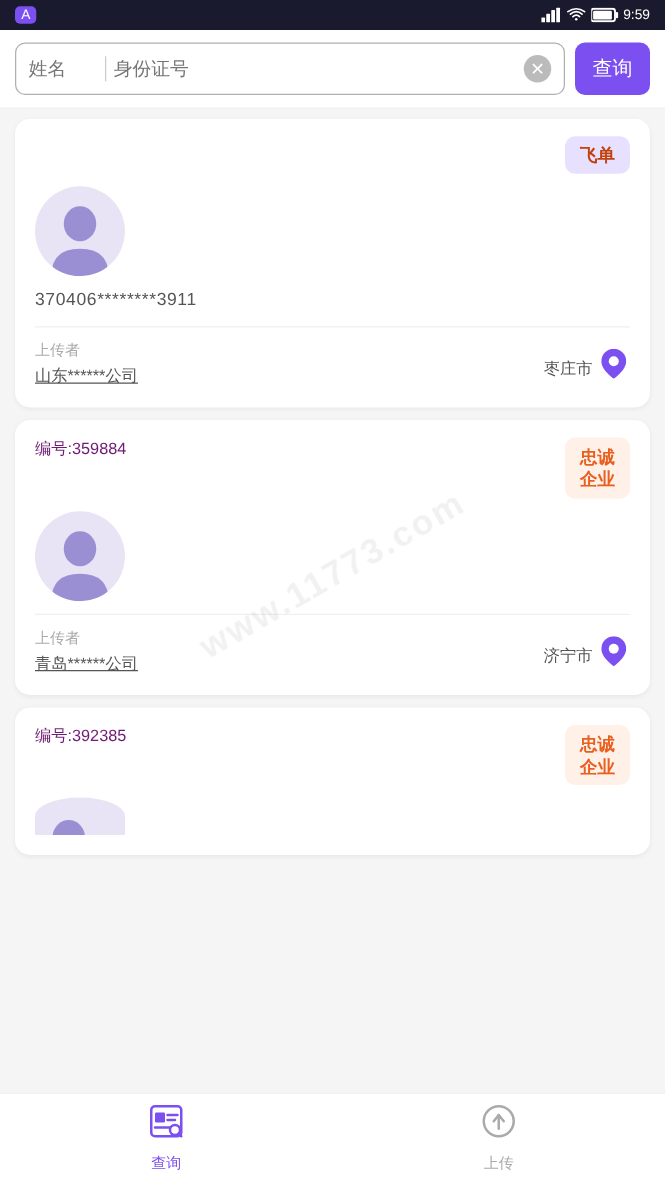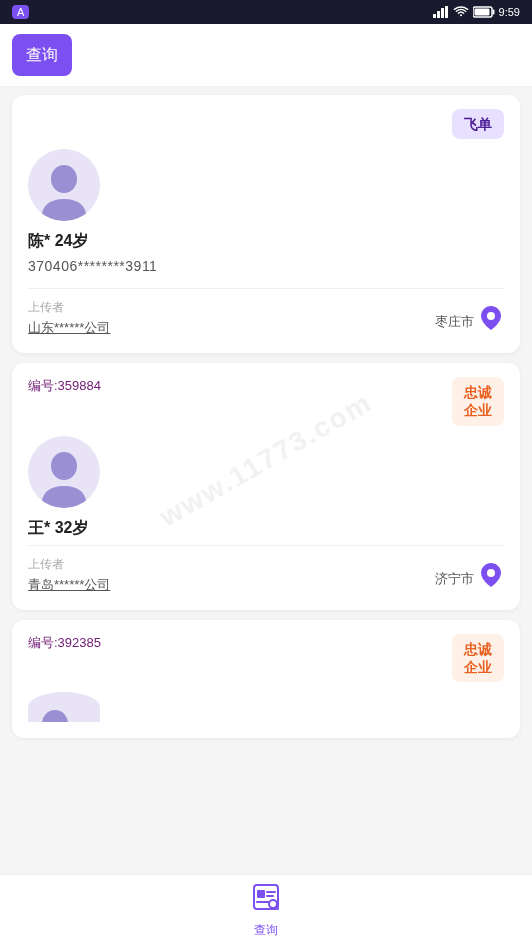--- a/index.html
+++ b/index.html
@@ -148,21 +148,21 @@
       margin-bottom: 10px;
     }
     .card-id {
       font-size: 13px;
       color: #701a75;
     }
 
     
     .tag-feidan {
       background: #e8e0ff;
-      color: #4c1d95;
+      color: #c2410c;
       font-size: 14px;
       font-weight: 600;
       padding: 6px 12px;
       border-radius: 8px;
       text-align: center;
       line-height: 1.3;
     }
     .tag-zhongcheng {
       background: #fff0e8;
       color: #e86020;
@@ -304,40 +304,43 @@
     <svg width="22" height="12" viewBox="0 0 22 12">
       <rect x="0" y="1" width="19" height="10" rx="2" stroke="white" stroke-width="1.5" fill="none"></rect>
       <rect x="19.5" y="3.5" width="2" height="5" rx="1" fill="white"></rect>
       <rect x="1.5" y="2.5" width="15" height="7" rx="1" fill="white"></rect>
     </svg>
     <span>9:59</span>
   </div>
 </div>
 
 <div class="search-bar">
+  <div class="search-inputs">
+    <input type="text" class="name-input" placeholder="姓名" style="">
+    <div class="divider"></div>
+    <input type="text" class="id-input" placeholder="身份证号" style="">
+    <button class="clear-btn">✕</button>
+  </div>
   <button class="query-btn">查询</button>
 </div>
 
 <div class="watermark">www.11773.com</div>
 
 <div class="content">
 
   <div class="card">
     <div class="card-header">
       <span class="card-id"></span>
       <div class="tag-feidan">飞单</div>
     </div>
     <div class="avatar-wrap">
       <svg class="avatar-person" viewBox="0 0 54 60">
         <ellipse cx="27" cy="18" rx="13" ry="14" fill="#9b8fd4"></ellipse>
         <path d="M4 60 Q4 38 27 38 Q50 38 50 60 Z" fill="#9b8fd4"></path>
       </svg>
-    </div>
-    <div class="person-name-age">
-      <span>陈*</span>&nbsp;<span>24岁</span>
     </div>
     <div class="person-id-num">370406********3911</div>
     <div class="card-footer">
       <div class="footer-left">
         <div class="uploader-label">上传者</div>
         <div class="uploader-name">山东******公司</div>
       </div>
       <div class="footer-right">
         <span class="city-name">枣庄市</span>
         <div class="location-icon">
@@ -356,23 +359,20 @@
       <div class="tag-zhongcheng">
         <div>忠诚</div>
         <div>企业</div>
       </div>
     </div>
     <div class="avatar-wrap">
       <svg class="avatar-person" viewBox="0 0 54 60">
         <ellipse cx="27" cy="18" rx="13" ry="14" fill="#9b8fd4"></ellipse>
         <path d="M4 60 Q4 38 27 38 Q50 38 50 60 Z" fill="#9b8fd4"></path>
       </svg>
-    </div>
-    <div class="person-name-age">
-      <span>王*</span>&nbsp;<span>32岁</span>
     </div>
     <div class="card-footer">
       <div class="footer-left">
         <div class="uploader-label">上传者</div>
         <div class="uploader-name">青岛******公司</div>
       </div>
       <div class="footer-right">
         <span class="city-name">济宁市</span>
         <div class="location-icon">
           <svg width="20" height="24" viewBox="0 0 20 24">
@@ -413,14 +413,24 @@
         <line x1="15" y1="9" x2="23" y2="9" stroke="#7b4ff0" stroke-width="2" stroke-linecap="round"></line>
         <line x1="15" y1="13" x2="21" y2="13" stroke="#7b4ff0" stroke-width="2" stroke-linecap="round"></line>
         <line x1="5" y1="19" x2="23" y2="19" stroke="#7b4ff0" stroke-width="2" stroke-linecap="round"></line>
         <circle cx="21" cy="21" r="4" stroke="#7b4ff0" stroke-width="2" fill="white"></circle>
         <line x1="24" y1="24" x2="26" y2="26" stroke="#7b4ff0" stroke-width="2" stroke-linecap="round"></line>
       </svg>
     </span>
     <span class="nav-label">查询</span>
   </div>
 
+  <div class="nav-item">
+    <span class="nav-icon inactive">
+      <svg width="28" height="28" viewBox="0 0 28 28">
+        <circle cx="14" cy="14" r="12" stroke="#aaa" stroke-width="2" fill="none"></circle>
+        <polyline points="10,14 14,9 18,14" stroke="#aaa" stroke-width="2" fill="none" stroke-linecap="round" stroke-linejoin="round"></polyline>
+        <line x1="14" y1="9" x2="14" y2="20" stroke="#aaa" stroke-width="2" stroke-linecap="round"></line>
+      </svg>
+    </span>
+    <span class="nav-label inactive">上传</span>
+  </div>
 
 </div>
 
 </body></html>

